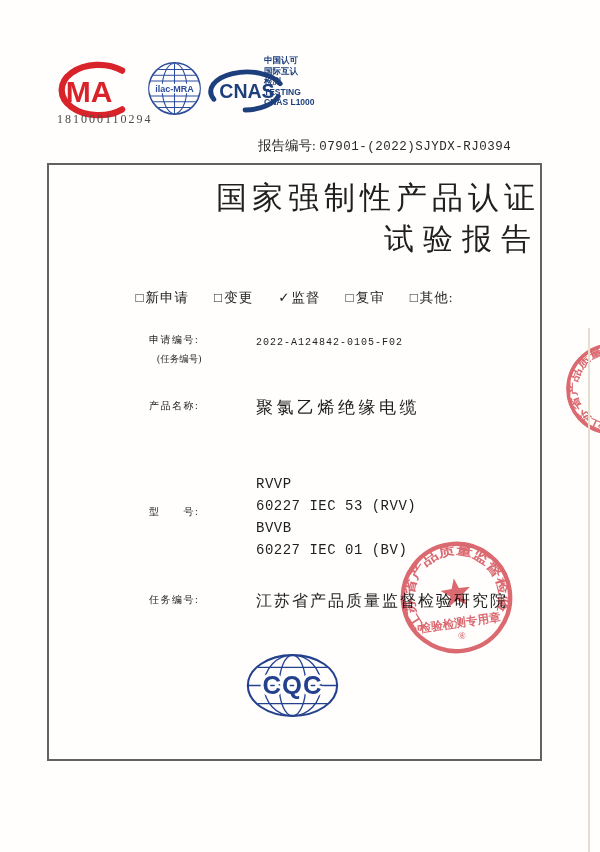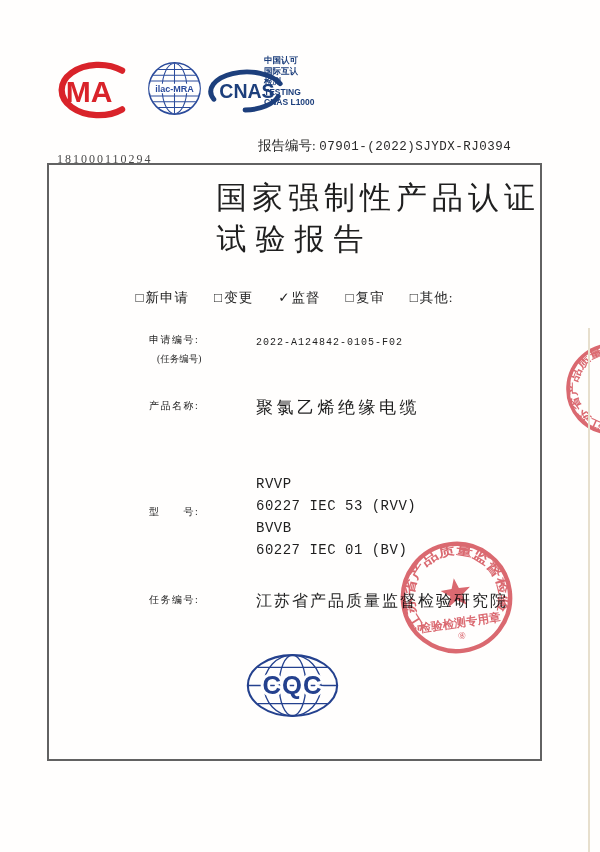--- a/index.html
+++ b/index.html
@@ -2,37 +2,37 @@
 <html><head>
 <meta charset="utf-8">
 <style>
   * { margin:0; padding:0; box-sizing:border-box; }
   html,body { width:600px; height:852px; background:#ffffff; }
   body { font-family:"Liberation Serif","DejaVu Serif",serif; color:#2a2a2a; }
   .page { position:relative; width:600px; height:852px; background:#fffefd; overflow:hidden; }
 
   
   .cma-svg { position:absolute; left:48px; top:58px; width:88px; height:64px; }
-  .cma-number { position:absolute; left:57px; top:112px; font-size:12px; letter-spacing:2px; color:#4a4a4a;margin-top:40px; }
+  .cma-number { position:absolute; left:57px; top:112px; font-size:12px; letter-spacing:2px; color:#4a4a4a; }
   .ilac-svg { position:absolute; left:146px; top:60px; width:57px; height:57px; }
   .cnas-svg { position:absolute; left:206px; top:67px; width:82px; height:47px; }
   .accr-block { position:absolute; left:264px; top:55px; font-family:"Liberation Sans","DejaVu Sans",sans-serif;
                 font-size:8.5px; font-weight:bold; color:#1d3f7c; line-height:10.5px; }
 
   
   .report-row { position:absolute; left:258px; top:137px; font-size:13.5px; white-space:nowrap; }
   .report-row .val { font-family:"Liberation Mono","DejaVu Sans Mono",monospace; font-size:12.5px; letter-spacing:0.5px; }
 
   
   .frame { position:absolute; left:47px; top:163px; width:495px; height:598px;
            border:2px solid #626262; background:transparent; }
 
   .title-1 { position:absolute; left:0; top:12px; width:100%; text-align:right;
              font-size:31px; letter-spacing:5px; color:#1f1f1f; }
-  .title-2 { position:absolute; left:0; top:54px; width:100%; text-align:center;
+  .title-2 { position:absolute; left:0; top:54px; width:100%; text-align:right;
              font-size:30px; letter-spacing:9px; color:#1f1f1f; }
 
   .check-row { position:absolute; left:0; top:124px; width:100%; display:flex;
                justify-content:center; gap:25px; font-size:13.5px; color:#222; }
   .check-item { white-space:nowrap; letter-spacing:1px; }
   .check-item .mark { margin-right:1px; }
 
   .f-label { position:absolute; left:100px; font-size:10px; letter-spacing:1.5px; color:#1e1e1e; white-space:nowrap; }
   .f-sub   { position:absolute; left:100px; font-size:9.5px; letter-spacing:0; color:#2a2a2a;padding-left:8px; }
   .f-value { position:absolute; left:207px; white-space:nowrap; color:#1e1e1e; }

